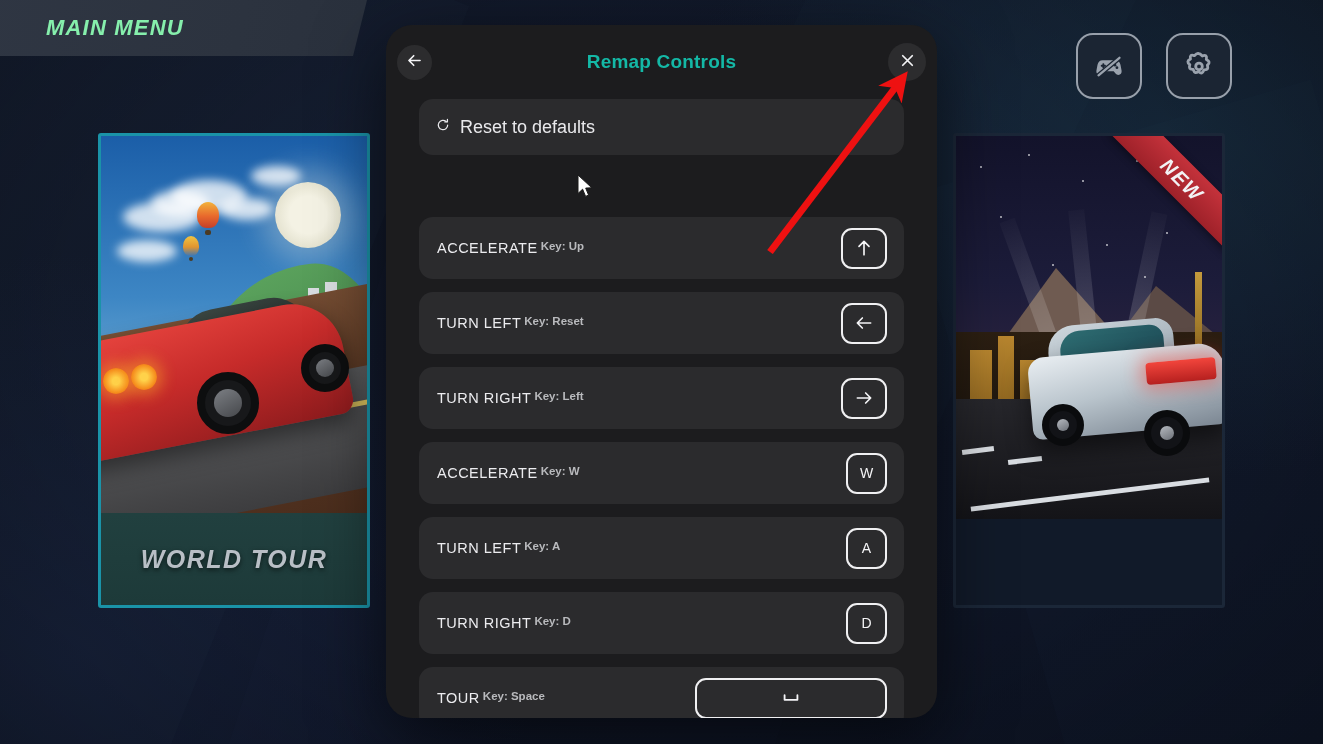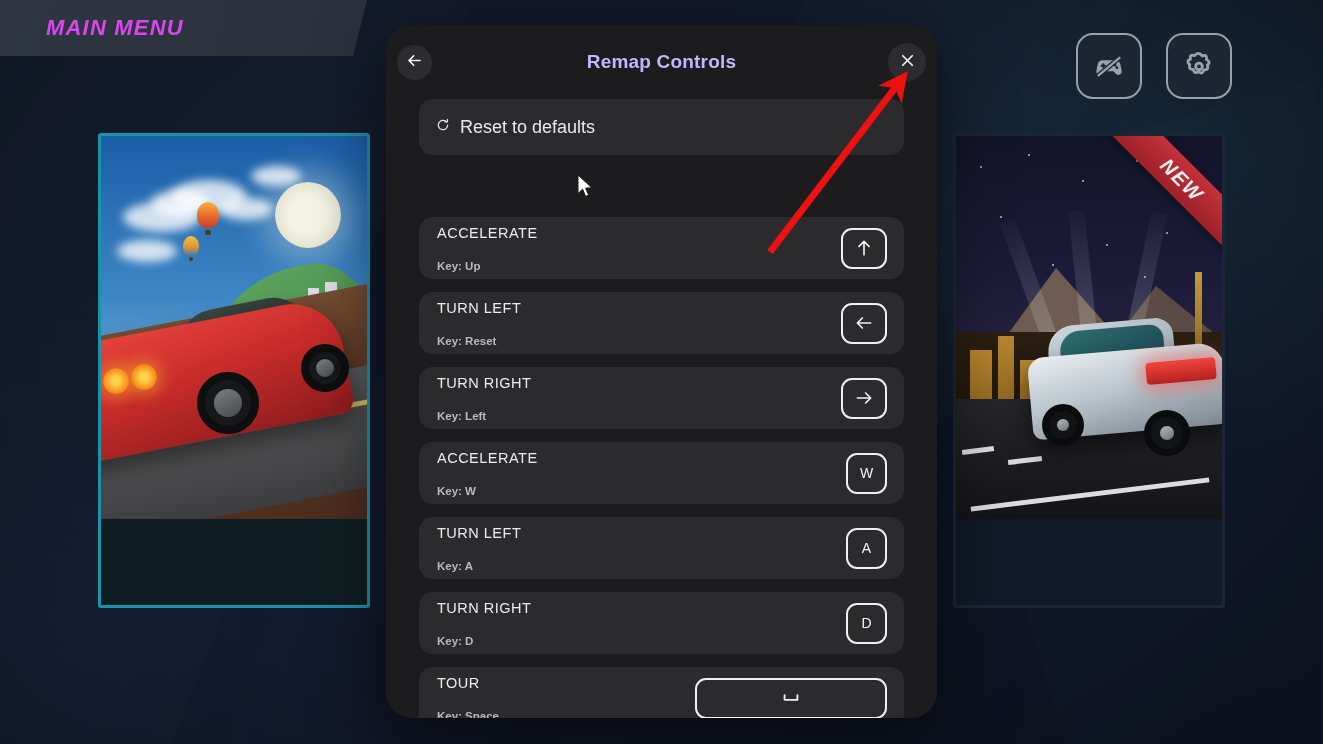--- a/index.html
+++ b/index.html
@@ -52,21 +52,21 @@
   }
   .menu-banner-text {
     position: absolute;
     left: 46px; top: 0;
     height: 56px;
     display: flex; align-items: center;
     font-size: 22px;
     font-weight: bold;
     font-style: italic;
     letter-spacing: 1.2px;
-    color: #d946ef;
+    color: #86efac;
     z-index: 6;
     white-space: nowrap;
   }
 
   
   .top-icons {
     position: absolute;
     right: 91px; top: 33px;
     display: flex; gap: 24px;
     z-index: 6;
@@ -272,21 +272,21 @@
     overflow: hidden;
     z-index: 20;
     box-shadow: 0 20px 70px rgba(0,0,0,0.60);
   }
   .modal-header {
     position: relative;
     height: 74px;
     display: flex; align-items: center; justify-content: center;
   }
   .modal-title {
-    font-size: 19px; font-weight: bold; color: #c4b5fd;
+    font-size: 19px; font-weight: bold; color: #14b8a6;
     letter-spacing: 0.2px;
   }
   .round-btn {
     position: absolute;
     width: 35px; height: 35px;
     border-radius: 50%;
     background: #2c2c2e;
     display: flex; align-items: center; justify-content: center;
     cursor: pointer;
   }
@@ -314,21 +314,21 @@
 
   .binding-row {
     height: 62px;
     background: #2b2b2d;
     border-radius: 14px;
     display: flex; align-items: center; justify-content: space-between;
     padding: 0 17px 0 18px;
     margin-top: 13px;
     cursor: pointer;
   }
-  .binding-texts { display: flex; flex-direction: column; gap: 19px; }
+  .binding-texts { display: flex; flex-direction: row; gap: 3px; }
   .binding-action {
     font-size: 14.5px; color: #ececef; letter-spacing: 0.5px;
   }
   .binding-key {
     font-size: 11.5px; color: #b9babd; font-weight: bold;
   }
   .key-cap {
     min-width: 41px; height: 41px;
     border: 2px solid #f0f0f2;
     border-radius: 11px;
@@ -422,20 +422,21 @@
       <div class="wt-car-body"></div>
       <div class="wt-light" style="left:2px; top:232px; width:26px; height:26px;"></div>
       <div class="wt-light" style="left:30px; top:228px; width:26px; height:26px;"></div>
       <div class="wt-wheel" style="left:96px; top:236px; width:62px; height:62px;">
         <div class="wt-wheel-in" style="inset:9px;"></div>
       </div>
       <div class="wt-wheel" style="left:200px; top:208px; width:48px; height:48px;">
         <div class="wt-wheel-in" style="inset:7px;"></div>
       </div>
     </div>
+    <div class="card-label label-world">WORLD TOUR</div>
   </div>
 
   <div class="card card-store">
     <div class="card-art">
       <div class="st-sky"></div>
 
       <div class="st-star" style="left:24px; top:30px;"></div>
       <div class="st-star" style="left:72px; top:18px;"></div>
       <div class="st-star" style="left:126px; top:44px;"></div>
       <div class="st-star" style="left:180px; top:24px;"></div>

